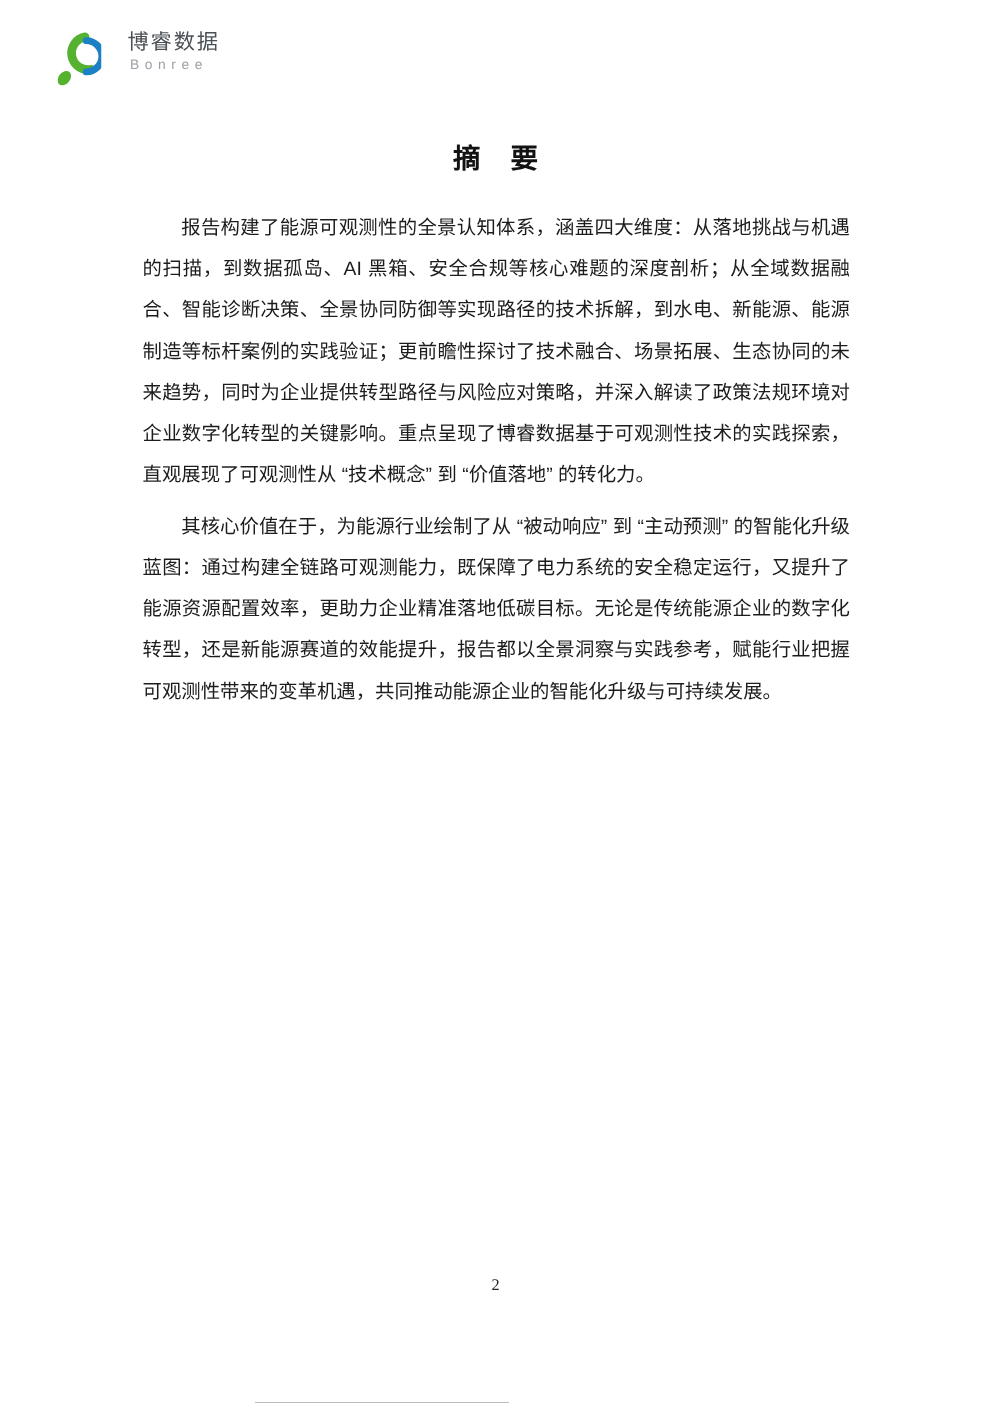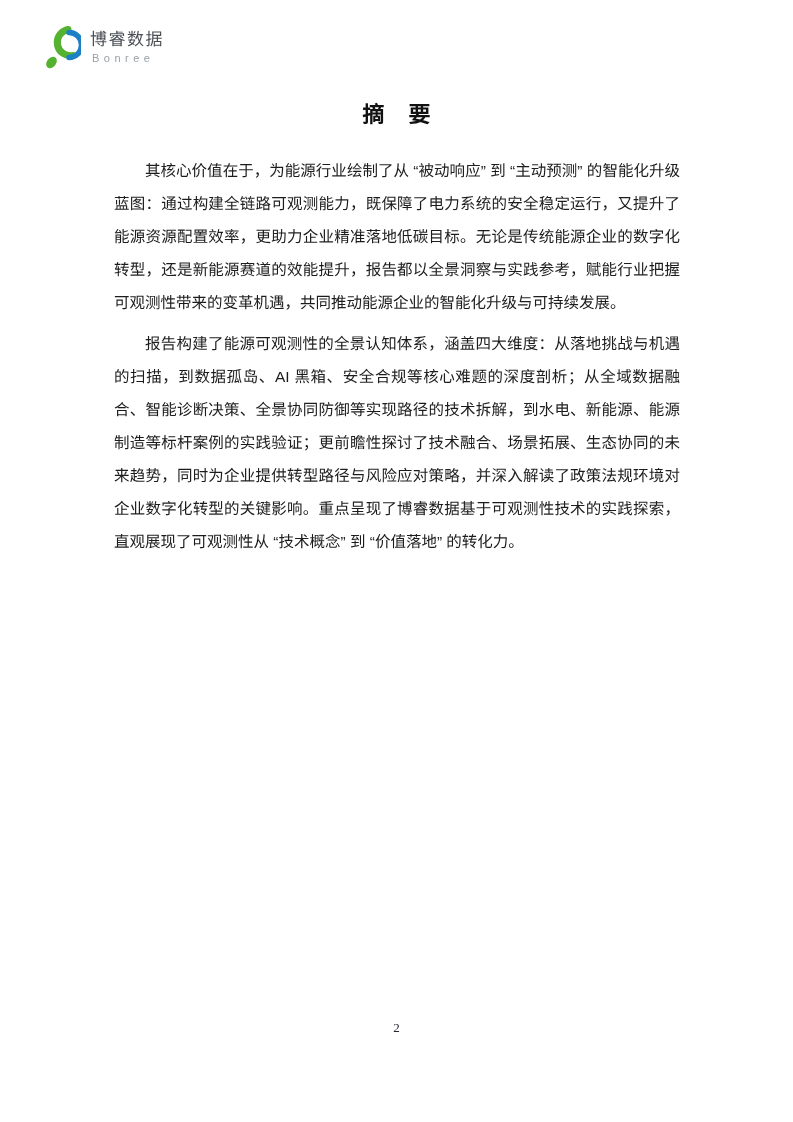--- a/index.html
+++ b/index.html
@@ -14,22 +14,22 @@
     background: #ffffff;
     overflow: hidden;
   }
 
   
   .logo {
     position: absolute;
     left: 44px;
     top: 24px;
     display: flex;
-    align-items: center;
-    gap: 9px;
+    align-items: flex-start;
+    gap: 21px;
   }
   .logo-mark { width: 37px; height: 46px; flex: 0 0 auto; }
   .logo-text { display: flex; flex-direction: column; }
   .logo-name {
     font-size: 17px;
     font-weight: 500;
     color: #4b5055;
     letter-spacing: 1.5px;
     line-height: 1.2;
   }
@@ -39,21 +39,21 @@
     letter-spacing: 4.5px;
     margin-top: 3px;
     padding-left: 2px;
     line-height: 1;
   }
 
   
   .content {
     position: absolute;
     left: 114px;
-    top: 100px;
+    top: 112px;
     width: 566px;
   }
   .doc-title {
     text-align: center;
     font-size: 22px;
     font-weight: 700;
     color: #121212;
     letter-spacing: 1px;
     line-height: 1.35;
     margin-bottom: 24px;
@@ -97,19 +97,19 @@
       </svg>
     </span>
     <span class="logo-text">
       <span class="logo-name">博睿数据</span>
       <span class="logo-sub">Bonree</span>
     </span>
   </div>
 
   <div class="content">
     <h1 class="doc-title">摘　要</h1>
+    <p class="para">报告构建了能源可观测性的全景认知体系，涵盖四大维度：从落地挑战与机遇的扫描，到数据孤岛、AI 黑箱、安全合规等核心难题的深度剖析；从全域数据融合、智能诊断决策、全景协同防御等实现路径的技术拆解，到水电、新能源、能源制造等标杆案例的实践验证；更前瞻性探讨了技术融合、场景拓展、生态协同的未来趋势，同时为企业提供转型路径与风险应对策略，并深入解读了政策法规环境对企业数字化转型的关键影响。重点呈现了博睿数据基于可观测性技术的实践探索，直观展现了可观测性从 “技术概念” 到 “价值落地” 的转化力。</p>
     <p class="para">其核心价值在于，为能源行业绘制了从 “被动响应” 到 “主动预测” 的智能化升级蓝图：通过构建全链路可观测能力，既保障了电力系统的安全稳定运行，又提升了能源资源配置效率，更助力企业精准落地低碳目标。无论是传统能源企业的数字化转型，还是新能源赛道的效能提升，报告都以全景洞察与实践参考，赋能行业把握可观测性带来的变革机遇，共同推动能源企业的智能化升级与可持续发展。</p>
-    <p class="para">报告构建了能源可观测性的全景认知体系，涵盖四大维度：从落地挑战与机遇的扫描，到数据孤岛、AI 黑箱、安全合规等核心难题的深度剖析；从全域数据融合、智能诊断决策、全景协同防御等实现路径的技术拆解，到水电、新能源、能源制造等标杆案例的实践验证；更前瞻性探讨了技术融合、场景拓展、生态协同的未来趋势，同时为企业提供转型路径与风险应对策略，并深入解读了政策法规环境对企业数字化转型的关键影响。重点呈现了博睿数据基于可观测性技术的实践探索，直观展现了可观测性从 “技术概念” 到 “价值落地” 的转化力。</p>
   </div>
 
   <div class="page-number">2</div>
 
 </div>
 
 </body></html>

